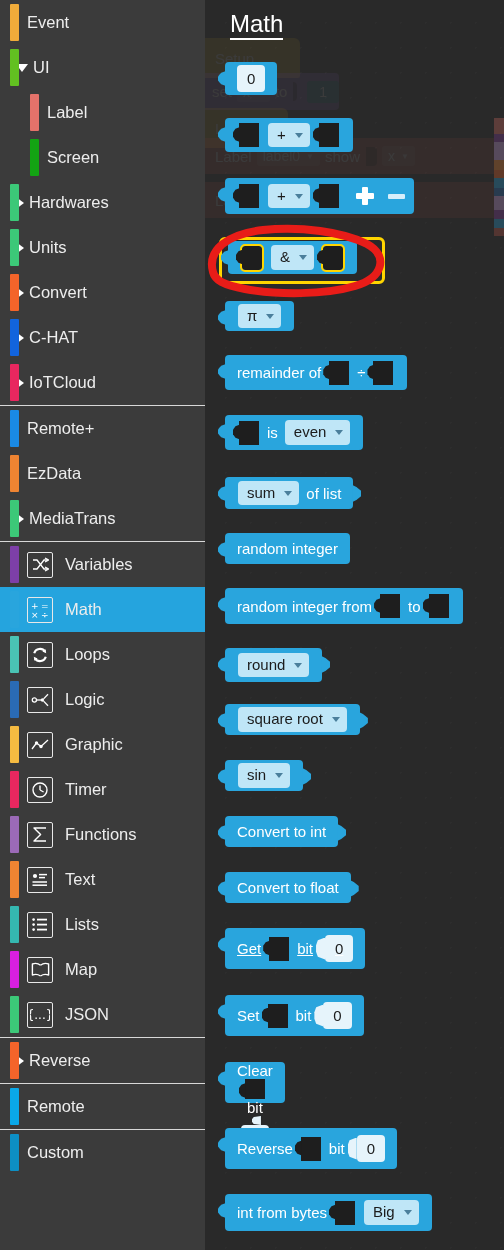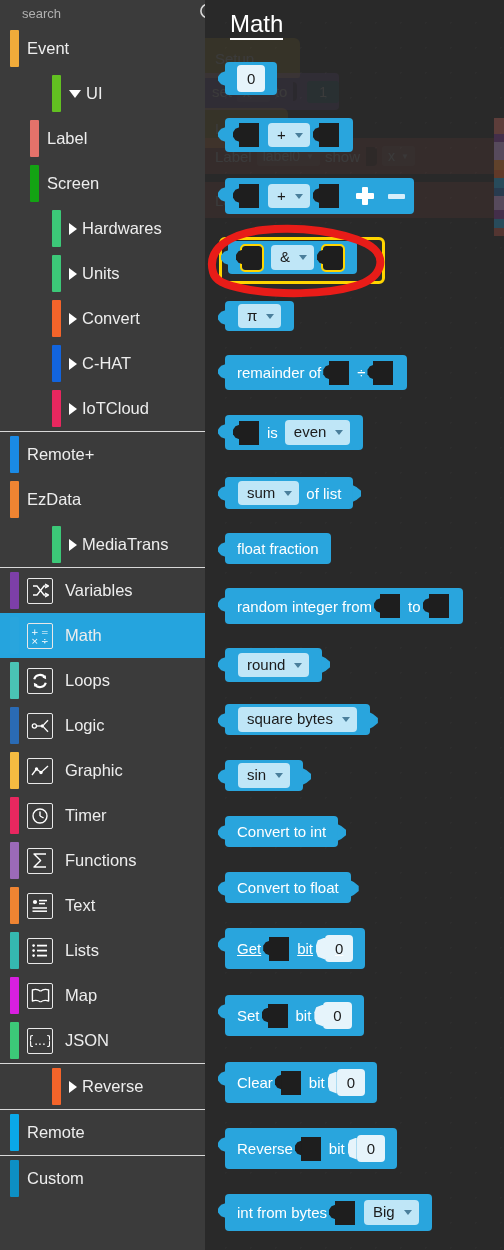--- a/index.html
+++ b/index.html
@@ -64,21 +64,21 @@
     border-bottom: 6px solid transparent;
   }
   .cat .arrow.down {
     border-top: 8px solid #fff;
     border-left: 6px solid transparent;
     border-right: 6px solid transparent;
   }
   .cat .lbl { white-space: nowrap; }
 
   
-  .cat.lvl-top  { padding-left: 27px; margin-left: 42px; }
+  .cat.lvl-top  { padding-left: 16px; }
   .cat.lvl-sub  { padding-left: 47px; }
   .cat.lvl-sub .swatch { left: 30px; }
   .cat.lvl-plain { padding-left: 27px; }
   .cat.lvl-icon { padding-left: 27px; }
 
   .cat.selected { background: #25a4de; }
 
   .boxicon {
     width: 26px; height: 26px;
     border: 1.6px solid #e8e8e8;
@@ -425,41 +425,41 @@
     <div class="blk" style="left:20px; top:477px; height:32px;">
       <span class="fld">
         <span>sum</span>
         <span class="caret"></span>
       </span>
       <span class="txt">of list</span>
       <span class="outnub"></span>
     </div>
 
     <div class="blk" style="left:20px; top:533px; height:31px;">
-      <span class="txt">float fraction</span>
+      <span class="txt">random integer</span>
     </div>
 
     <div class="blk" style="left:20px; top:588px; height:36px;">
       <span class="txt">random integer from</span>
       <span class="sock"></span>
       <span class="txt">to</span>
       <span class="sock"></span>
     </div>
 
     <div class="blk" style="left:20px; top:648px; height:34px;">
       <span class="fld">
         <span>round</span>
         <span class="caret"></span>
       </span>
       <span class="outnub"></span>
     </div>
 
     <div class="blk" style="left:20px; top:704px; height:31px;">
       <span class="fld">
-        <span>square bytes</span>
+        <span>square root</span>
         <span class="caret"></span>
       </span>
       <span class="outnub"></span>
     </div>
 
     <div class="blk" style="left:20px; top:760px; height:31px;">
       <span class="fld">
         <span>sin</span>
         <span class="caret"></span>
       </span>
@@ -485,21 +485,21 @@
     </div>
 
     <div class="blk" style="left:20px; top:995px; height:41px;">
       <span class="txt">Set</span>
       <span class="sock"></span>
       <span class="txt">bit</span>
       <span class="socklight"></span>
       <span class="numf">0</span>
     </div>
 
-    <div class="blk" style="left:20px; top:1062px; height:41px;">
+    <div class="blk" style="left:20px; top:1062px; height:41px;flex-direction:column;">
       <span class="txt">Clear</span>
       <span class="sock"></span>
       <span class="txt">bit</span>
       <span class="socklight"></span>
       <span class="numf">0</span>
     </div>
 
     <div class="blk" style="left:20px; top:1128px; height:41px;">
       <span class="txt">Reverse</span>
       <span class="sock"></span>
@@ -518,29 +518,20 @@
     </div>
   </div>
 
   <svg id="annot" viewBox="0 0 190 86">
     <path d="M 8 56 C 2 34, 22 18, 58 14 C 96 10, 138 16, 162 28
              C 184 40, 178 62, 150 70 C 120 79, 72 79, 40 73
              C 18 69, 10 64, 8 56 Z" fill="none" stroke="#e81c18" stroke-width="8" stroke-linecap="round" stroke-linejoin="round"></path>
   </svg>
 
   <div id="sidebar">
-    <div class="search-row">
-      <input class="search-input" type="text" placeholder="search" style="">
-      <span class="search-icon">
-        <svg width="22" height="22" viewBox="0 0 22 22">
-          <circle cx="9.5" cy="9" r="6.6" fill="none" stroke="#d8d8d8" stroke-width="1.6"></circle>
-          <line x1="14.3" y1="13.8" x2="20" y2="19.6" stroke="#d8d8d8" stroke-width="1.6" stroke-linecap="round"></line>
-        </svg>
-      </span>
-    </div>
     <div id="cat-list">
         <div class="cat lvl-plain">
           <span class="swatch" style="background: rgb(240, 171, 58);"></span>
           <span class="lbl">Event</span>
         </div>
         <div class="cat lvl-top">
           <span class="swatch" style="background: rgb(98, 192, 33);"></span>
           <span class="arrow down"></span>
           <span class="lbl">UI</span>
         </div>

